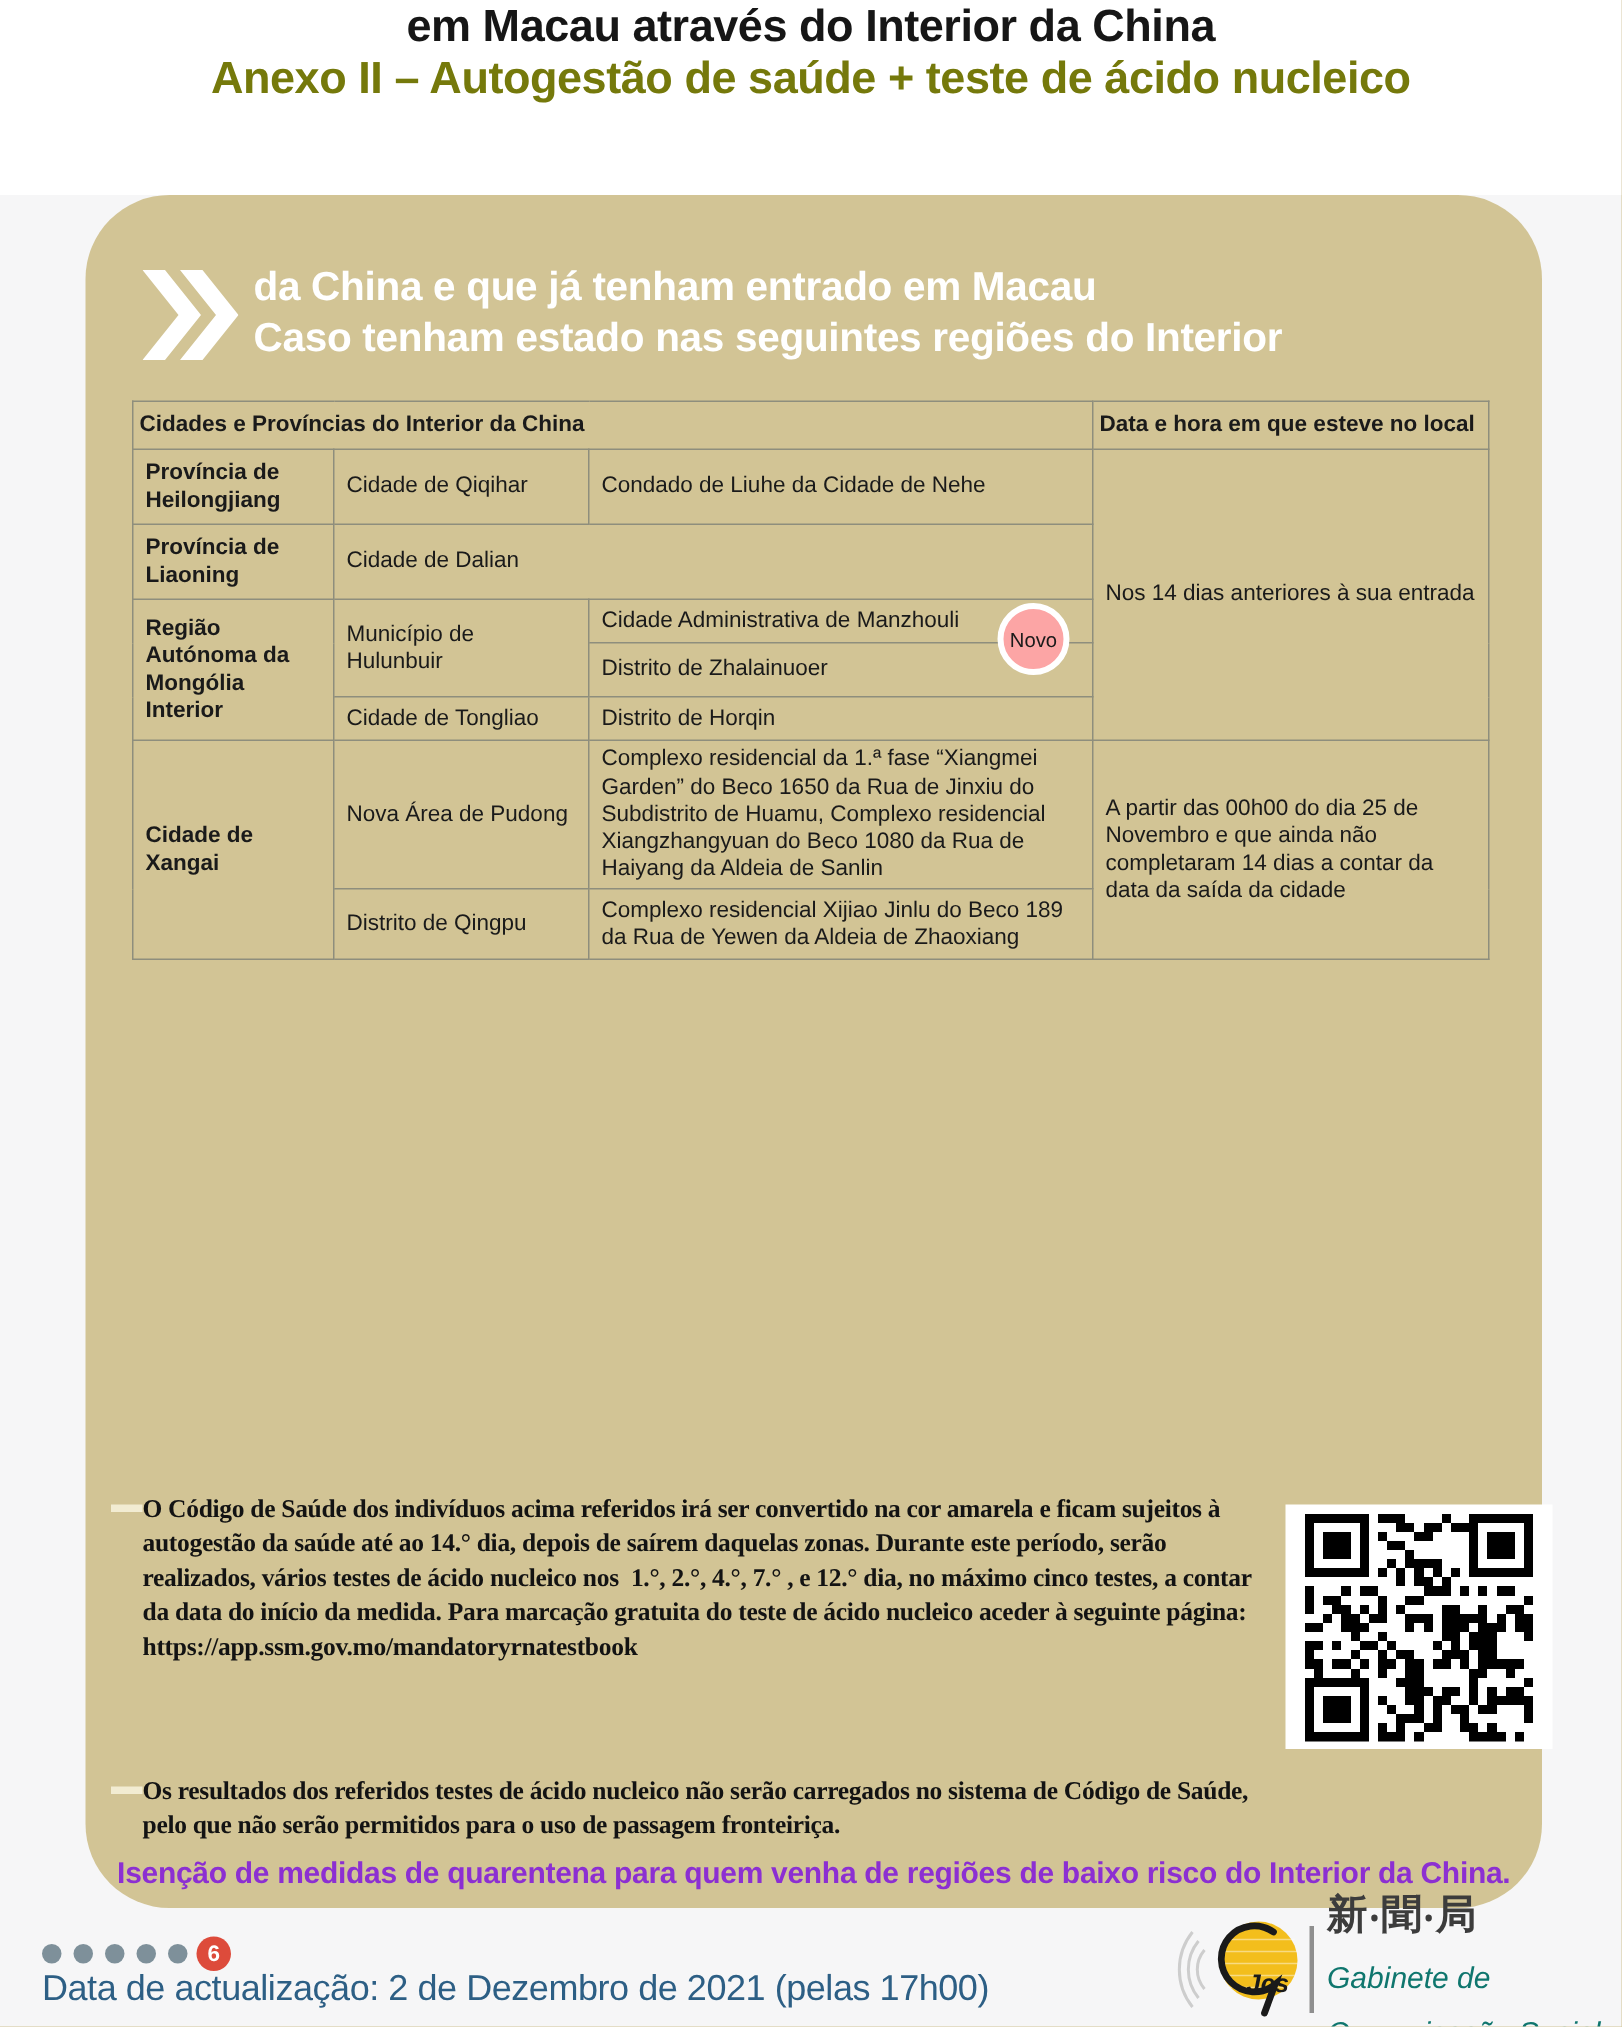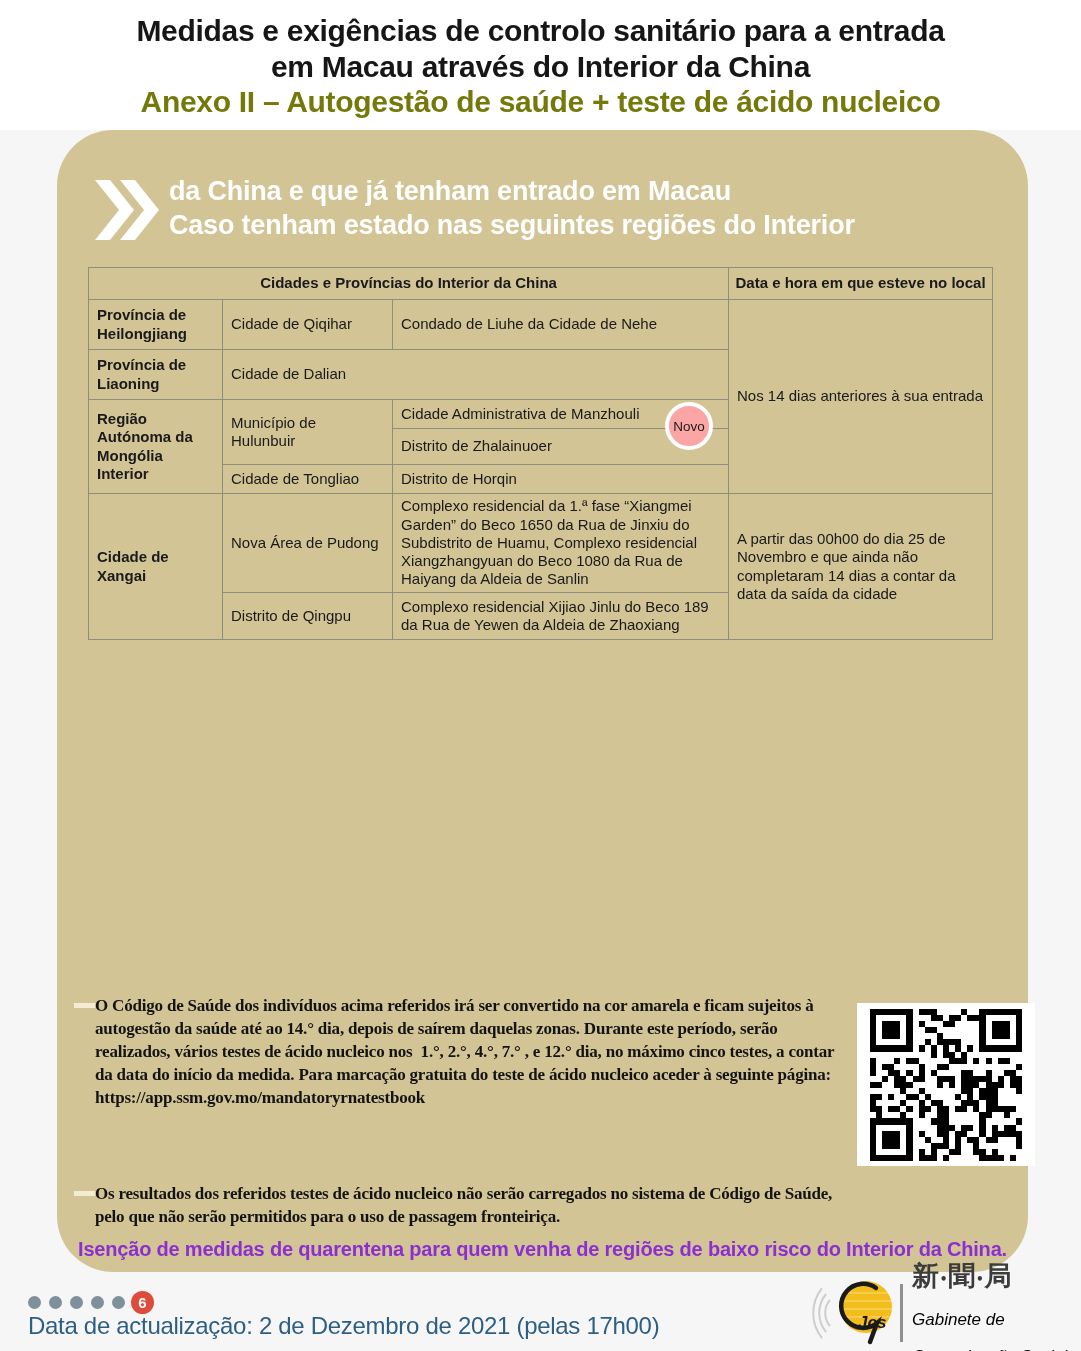--- a/index.html
+++ b/index.html
@@ -29,21 +29,21 @@
   
   table.regions{
     position:absolute;left:31px;top:137px;width:904px;
     border-collapse:collapse;table-layout:fixed;
   }
   table.regions td{
     border:1px solid #8e8e7d;
     font-size:15px;color:#1a1a1a;
     padding:3px 8px;vertical-align:middle;line-height:1.22;
   }
-  tr.thead td{font-weight:bold;text-align:center;height:27px;font-size:15px;padding:2px 4px;}
+  tr.thead td{font-weight:bold;height:27px;font-size:15px;padding:2px 4px;}
   td.prov{font-weight:bold;color:#116e70;font-size:15.5px;line-height:1.25;}
   td.datecell{font-size:14px;padding:3px 6px;line-height:1.3;}
   tr.r-tall td{height:43px;}
   tr.r-thin td{height:22px;}
   tr.r-mid td{height:29px;}
   tr.r-pudong td{height:92px;}
   tr.r-qingpu td{height:40px;}
 
   .novo-badge{
     position:absolute;left:608px;top:272px;width:40px;height:40px;border-radius:50%;
@@ -85,29 +85,28 @@
   .update-date{
     position:absolute;left:28px;top:1312px;
     font-size:24px;color:#2d5f85;letter-spacing:-0.3px;
   }
 
   
   .gcs-logo{position:absolute;right:14px;top:1277px;height:72px;display:flex;align-items:center;}
   .logo-divider{width:3px;height:58px;background:#8f8f8f;margin:0 9px 0 6px;}
   .logo-text{display:flex;flex-direction:column;justify-content:space-between;gap:20px;}
   .logo-cn{font-size:27px;color:#3c3c3c;letter-spacing:1px;line-height:30px;font-weight:bold;}
-  .logo-pt{font-size:17px;color:#000000;font-style:italic;line-height:17px;}
+  .logo-pt{font-size:20px;color:#0f766e;font-style:italic;line-height:17px;}
 </style>
 </head>
 <body>
 
 <div class="page">
 
   <div class="header">
-    <div class="title-line first">Medidas e exigências de controlo sanitário para a entrada</div>
     <div class="title-line">em Macau através do Interior da China</div>
     <div class="subtitle">Anexo II – Autogestão de saúde + teste de ácido nucleico</div>
   </div>
 
   <div class="panel">
 
     <svg class="chevrons" viewBox="0 0 64 60">
       <polygon points="0,0 15,0 39,30 15,60 0,60 24,30" fill="#ffffff"></polygon>
       <polygon points="25,0 40,0 64,30 40,60 25,60 49,30" fill="#ffffff"></polygon>
     </svg>

